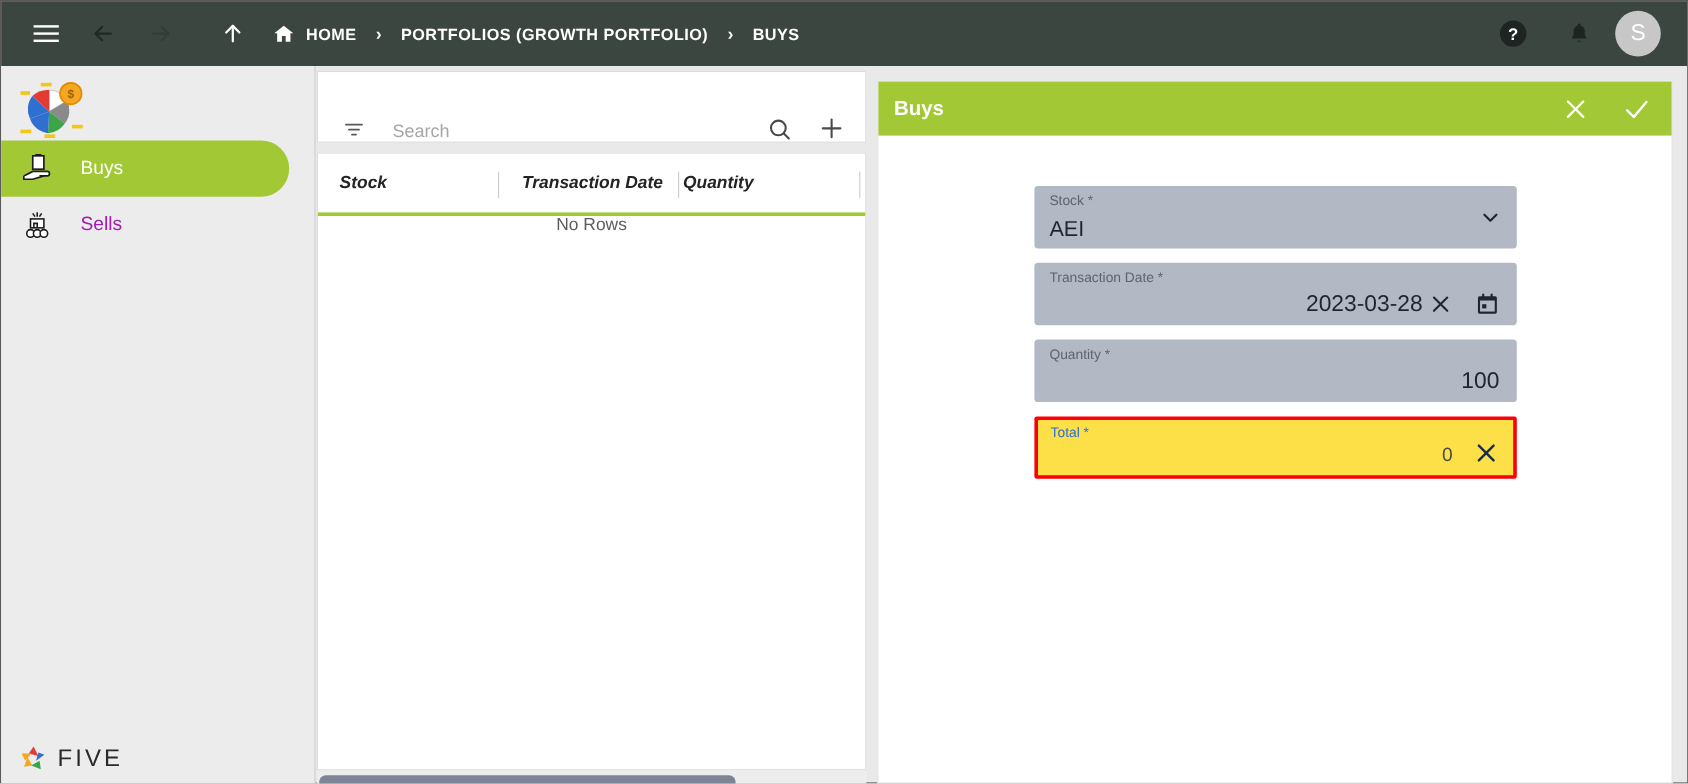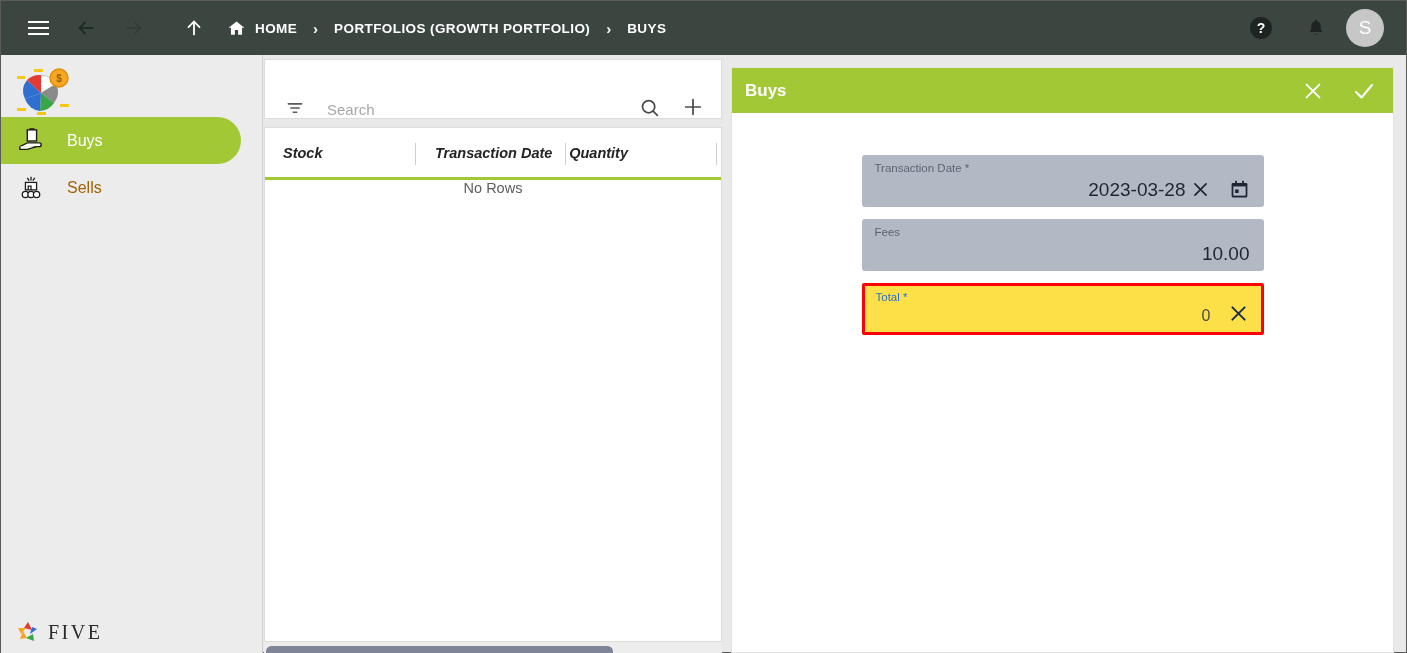--- a/index.html
+++ b/index.html
@@ -75,31 +75,31 @@
   .nav-item.active {
     background: #a2c935;
     width: 240px;
     border-radius: 0 24px 24px 0;
   }
   .nav-icon {
     width: 36px; margin-left: 12px;
     display: flex; align-items: center; justify-content: center;
   }
   .nav-label {
-    font-size: 16px; color: #a16207;
+    font-size: 16px; color: #a21caf;
     margin-left: 18px;
   }
   .nav-item.active .nav-label { color: #ffffff; }
   .five-logo {
     position: absolute; left: 14px; bottom: 8px;
     display: flex; align-items: center; gap: 7px;
   }
   .five-text {
     font-size: 20px; letter-spacing: 2.5px;
-    color: #2b2b2b; font-family: Liberation Serif, serif;
+    color: #2b2b2b; font-family: Liberation Sans, sans-serif;
   }
 
   
   .listpanel {
     position: absolute; left: 262px; top: 56px;
     width: 460px; height: 595px;
   }
   .searchbar {
     position: absolute; left: 1px; top: 2px;
     width: 458px; height: 60px;
@@ -391,20 +391,29 @@
         <span class="fh-btn">
           <svg width="24" height="24" viewBox="0 0 24 24" fill="none" stroke="#ffffff" stroke-width="2" stroke-linecap="round" stroke-linejoin="round">
             <polyline points="4 13 9.5 18.5 20 6"></polyline>
           </svg>
         </span>
       </div>
     </div>
 
     <div class="form-body">
 
+      <div class="field">
+        <span class="field-label">Stock *</span>
+        <span class="field-value left">AEI</span>
+        <span class="field-icon chev">
+          <svg width="20" height="20" viewBox="0 0 24 24" fill="none" stroke="#1f2633" stroke-width="2.2" stroke-linecap="round" stroke-linejoin="round">
+            <polyline points="6 9.5 12 15.5 18 9.5"></polyline>
+          </svg>
+        </span>
+      </div>
 
       <div class="field">
         <span class="field-label">Transaction Date *</span>
         <span class="field-value" style="right:78px;">2023-03-28</span>
         <span class="field-icon date-clear">
           <svg width="19" height="19" viewBox="0 0 24 24" stroke="#1f2633" stroke-width="2.2" stroke-linecap="round">
             <line x1="5" y1="5" x2="19" y2="19"></line>
               <line x1="19" y1="5" x2="5" y2="19"></line>
           </svg>
         </span>
@@ -412,26 +421,26 @@
           <svg width="21" height="21" viewBox="0 0 24 24" fill="#1f2633">
             <rect x="3" y="4.5" width="18" height="16.5" rx="1.5"></rect>
             <rect x="5" y="8.5" width="14" height="10.5" fill="#b2b9c5"></rect>
             <rect x="7" y="12" width="4" height="4" fill="#1f2633"></rect>
             <rect x="7" y="2" width="2" height="4"></rect>
               <rect x="15" y="2" width="2" height="4"></rect>
           </svg>
         </span>
       </div>
 
-
-
       <div class="field">
-        <span class="field-label">Fees</span>
-        <span class="field-value">10.00</span>
-      </div>
+        <span class="field-label">Quantity *</span>
+        <span class="field-value">100</span>
+      </div>
+
+
 
       <div class="field total">
         <span class="field-label">Total *</span>
         <span class="field-value">0</span>
         <span class="field-icon total-clear">
           <svg width="21" height="21" viewBox="0 0 24 24" stroke="#1a2c4e" stroke-width="2.3" stroke-linecap="round">
             <line x1="5" y1="5" x2="19" y2="19"></line>
               <line x1="19" y1="5" x2="5" y2="19"></line>
           </svg>
         </span>

